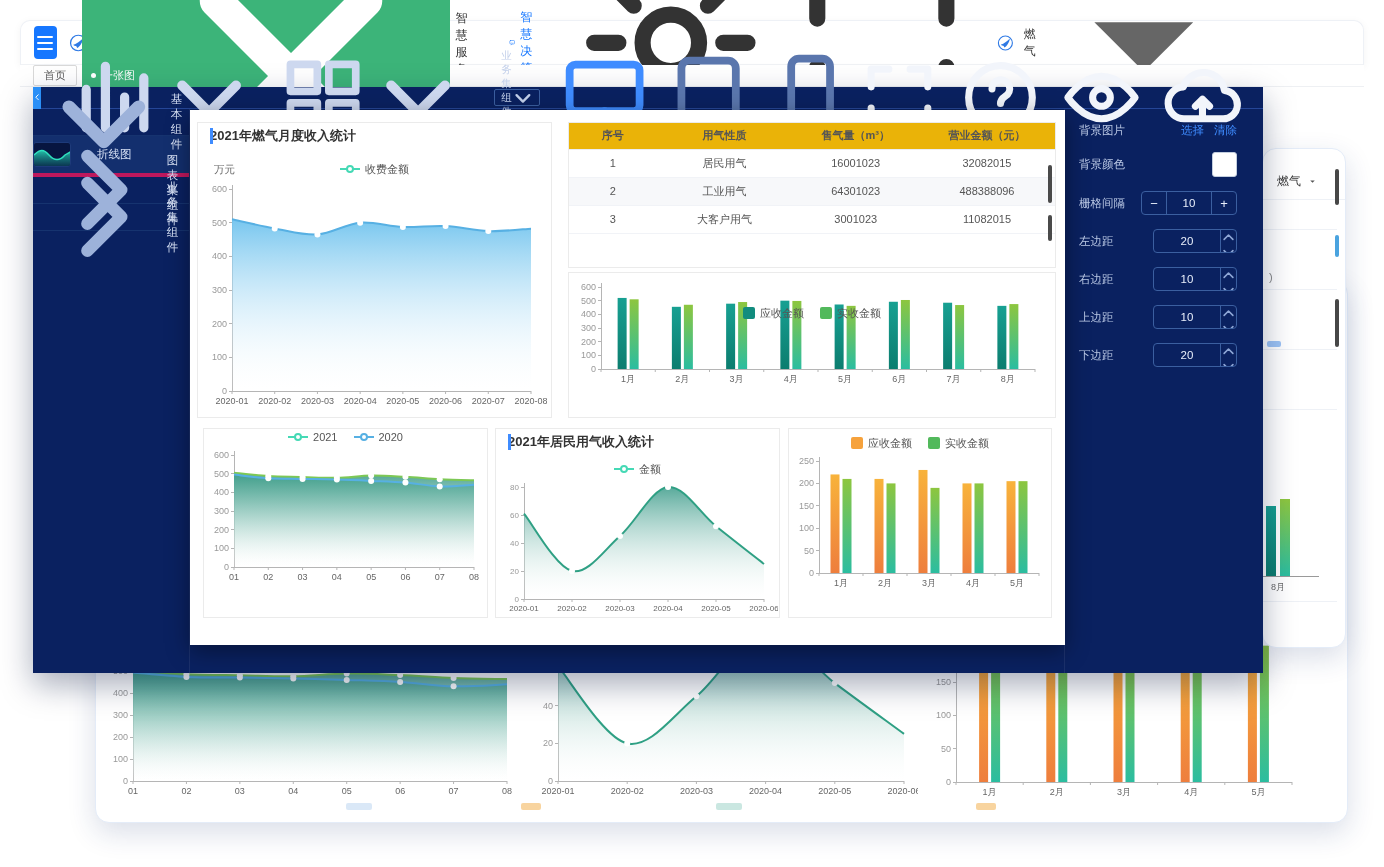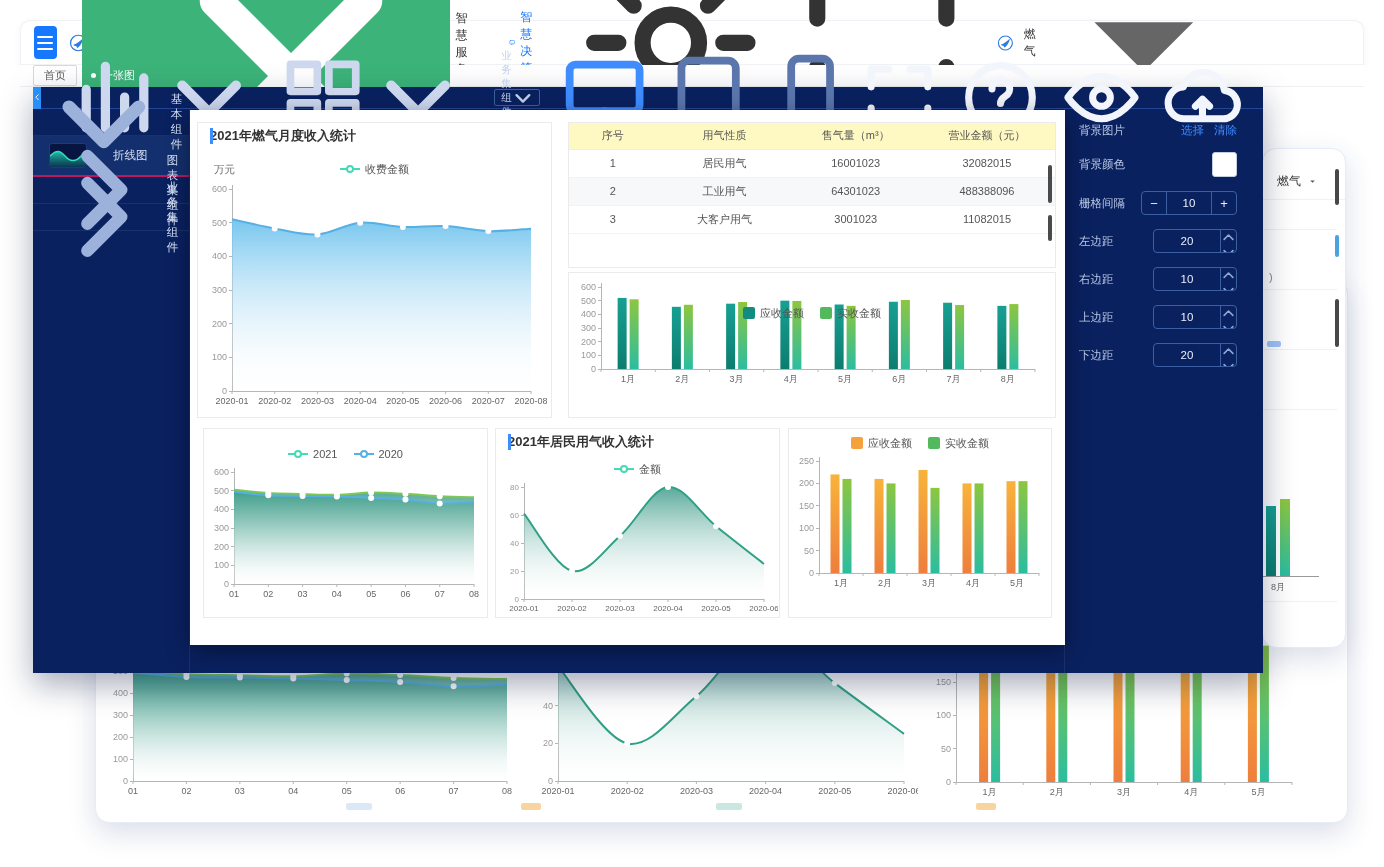--- a/index.html
+++ b/index.html
@@ -66,22 +66,22 @@
   .dev svg { width:13px; height:13px; }
   #toolbar-right { margin-left:auto; display:flex; align-items:center; gap:16px;
     padding-right:18px; color:#f2f5fb; }
   #toolbar-right svg { width:13px; height:13px; cursor:pointer; }
 
   #sidebar { position:absolute; left:0; top:22px; width:157px; bottom:0;
     border-right:1px solid rgba(255,255,255,.07); color:#d7e1f5; font-size:11.5px; }
   .side-sec { height:27px; display:flex; align-items:center; gap:7px; padding-left:11px;
     border-bottom:1px solid #16336f; cursor:pointer; }
   .side-sec svg { width:9px; height:9px; color:#9db2da; }
-  .side-item { height:41px; display:flex; align-items:center; gap:26px; padding-left:16px;
-    border-bottom:2px solid #be185d; cursor:pointer; }
+  .side-item { height:41px; display:flex; align-items:center; gap:26px; padding-left:0;
+    border-bottom:4px solid #be185d; cursor:pointer; }
   .side-item.sel { background:#132f6e; }
   .thumb { width:38px; height:25px; border-radius:3px; background:#071540; overflow:hidden;
     border:1px solid #1d3a7a; }
 
   #config { position:absolute; right:0; top:22px; width:199px; bottom:0;
     border-left:1px solid rgba(255,255,255,.07); color:#b9c7e4; font-size:11.5px; }
   #config-title { height:26px; display:flex; align-items:center; justify-content:center;
     color:#8ea8dc; border-bottom:1px solid #2b63c9; font-size:12px; }
   .cfg-row { display:flex; align-items:center; justify-content:space-between;
     padding:0 26px 0 14px; margin-top:14px; }
@@ -118,21 +118,21 @@
   .leg-line { position:relative; width:20px; height:8px; }
   .leg-line .strip { position:absolute; left:0; top:3px; width:20px; height:2px; }
   .leg-line .ring { position:absolute; left:6px; top:0; width:8px; height:8px; border-radius:50%;
     border:2px solid; background:#fff; }
   .unit { position:absolute; font-size:10.5px; color:#666; }
   svg.chart { display:block; overflow:hidden; }
   svg.chart text { font-family:"Liberation Sans","DejaVu Sans",sans-serif; }
 
   
   table.data { width:100%; border-collapse:collapse; font-size:11px; color:#555; }
-  table.data th { background:#fef9c3; font-weight:normal; height:26px; border-bottom:1px solid #ebedf2; }
+  table.data th { background:#eab308; font-weight:bold; height:26px; border-bottom:1px solid #ebedf2; }
   table.data td { height:28px; text-align:center; border-bottom:1px solid #f1f3f7; }
   table.data tr:nth-child(2) td { background:#f7f8fa; }
 </style>
 </head>
 <body>
 
 <div id="stage">
 
   <div id="bg-bottom" class="bg-win">
     <svg class="chart abs" style="left:5px;top:382px" width="420" height="140" viewBox="0 0 420 140">
@@ -725,21 +725,21 @@
               <rect x="165.125" y="29.03333333333333" width="9" height="66.96666666666667" fill="url(#g7)"></rect>
               <rect x="219.375" y="27.939999999999998" width="9" height="68.06" fill="url(#g7)"></rect>
               <rect x="273.625" y="32.86" width="9" height="63.14" fill="url(#g7)"></rect>
               <rect x="327.875" y="26.983333333333334" width="9" height="69.01666666666667" fill="url(#g7)"></rect>
               <rect x="382.125" y="32.04" width="9" height="63.96" fill="url(#g7)"></rect>
               <rect x="436.375" y="31.083333333333343" width="9" height="64.91666666666666" fill="url(#g7)"></rect>
             </svg>
         </div>
 
         <div class="card" style="left:13px;top:318px;width:285px;height:190px">
-          <div class="legend" style="margin-top:17px">
+          <div class="legend" style="margin-top:0">
               <span class="leg-item">
                 <span class="leg-line">
                   <span class="strip" style="background:#45d9b5"></span>
                   <span class="ring" style="border-color:#45d9b5"></span>
                 </span>
                 <span>2021</span>
               </span>
               <span class="leg-item">
                 <span class="leg-line">
                   <span class="strip" style="background:#57b0e3"></span>

